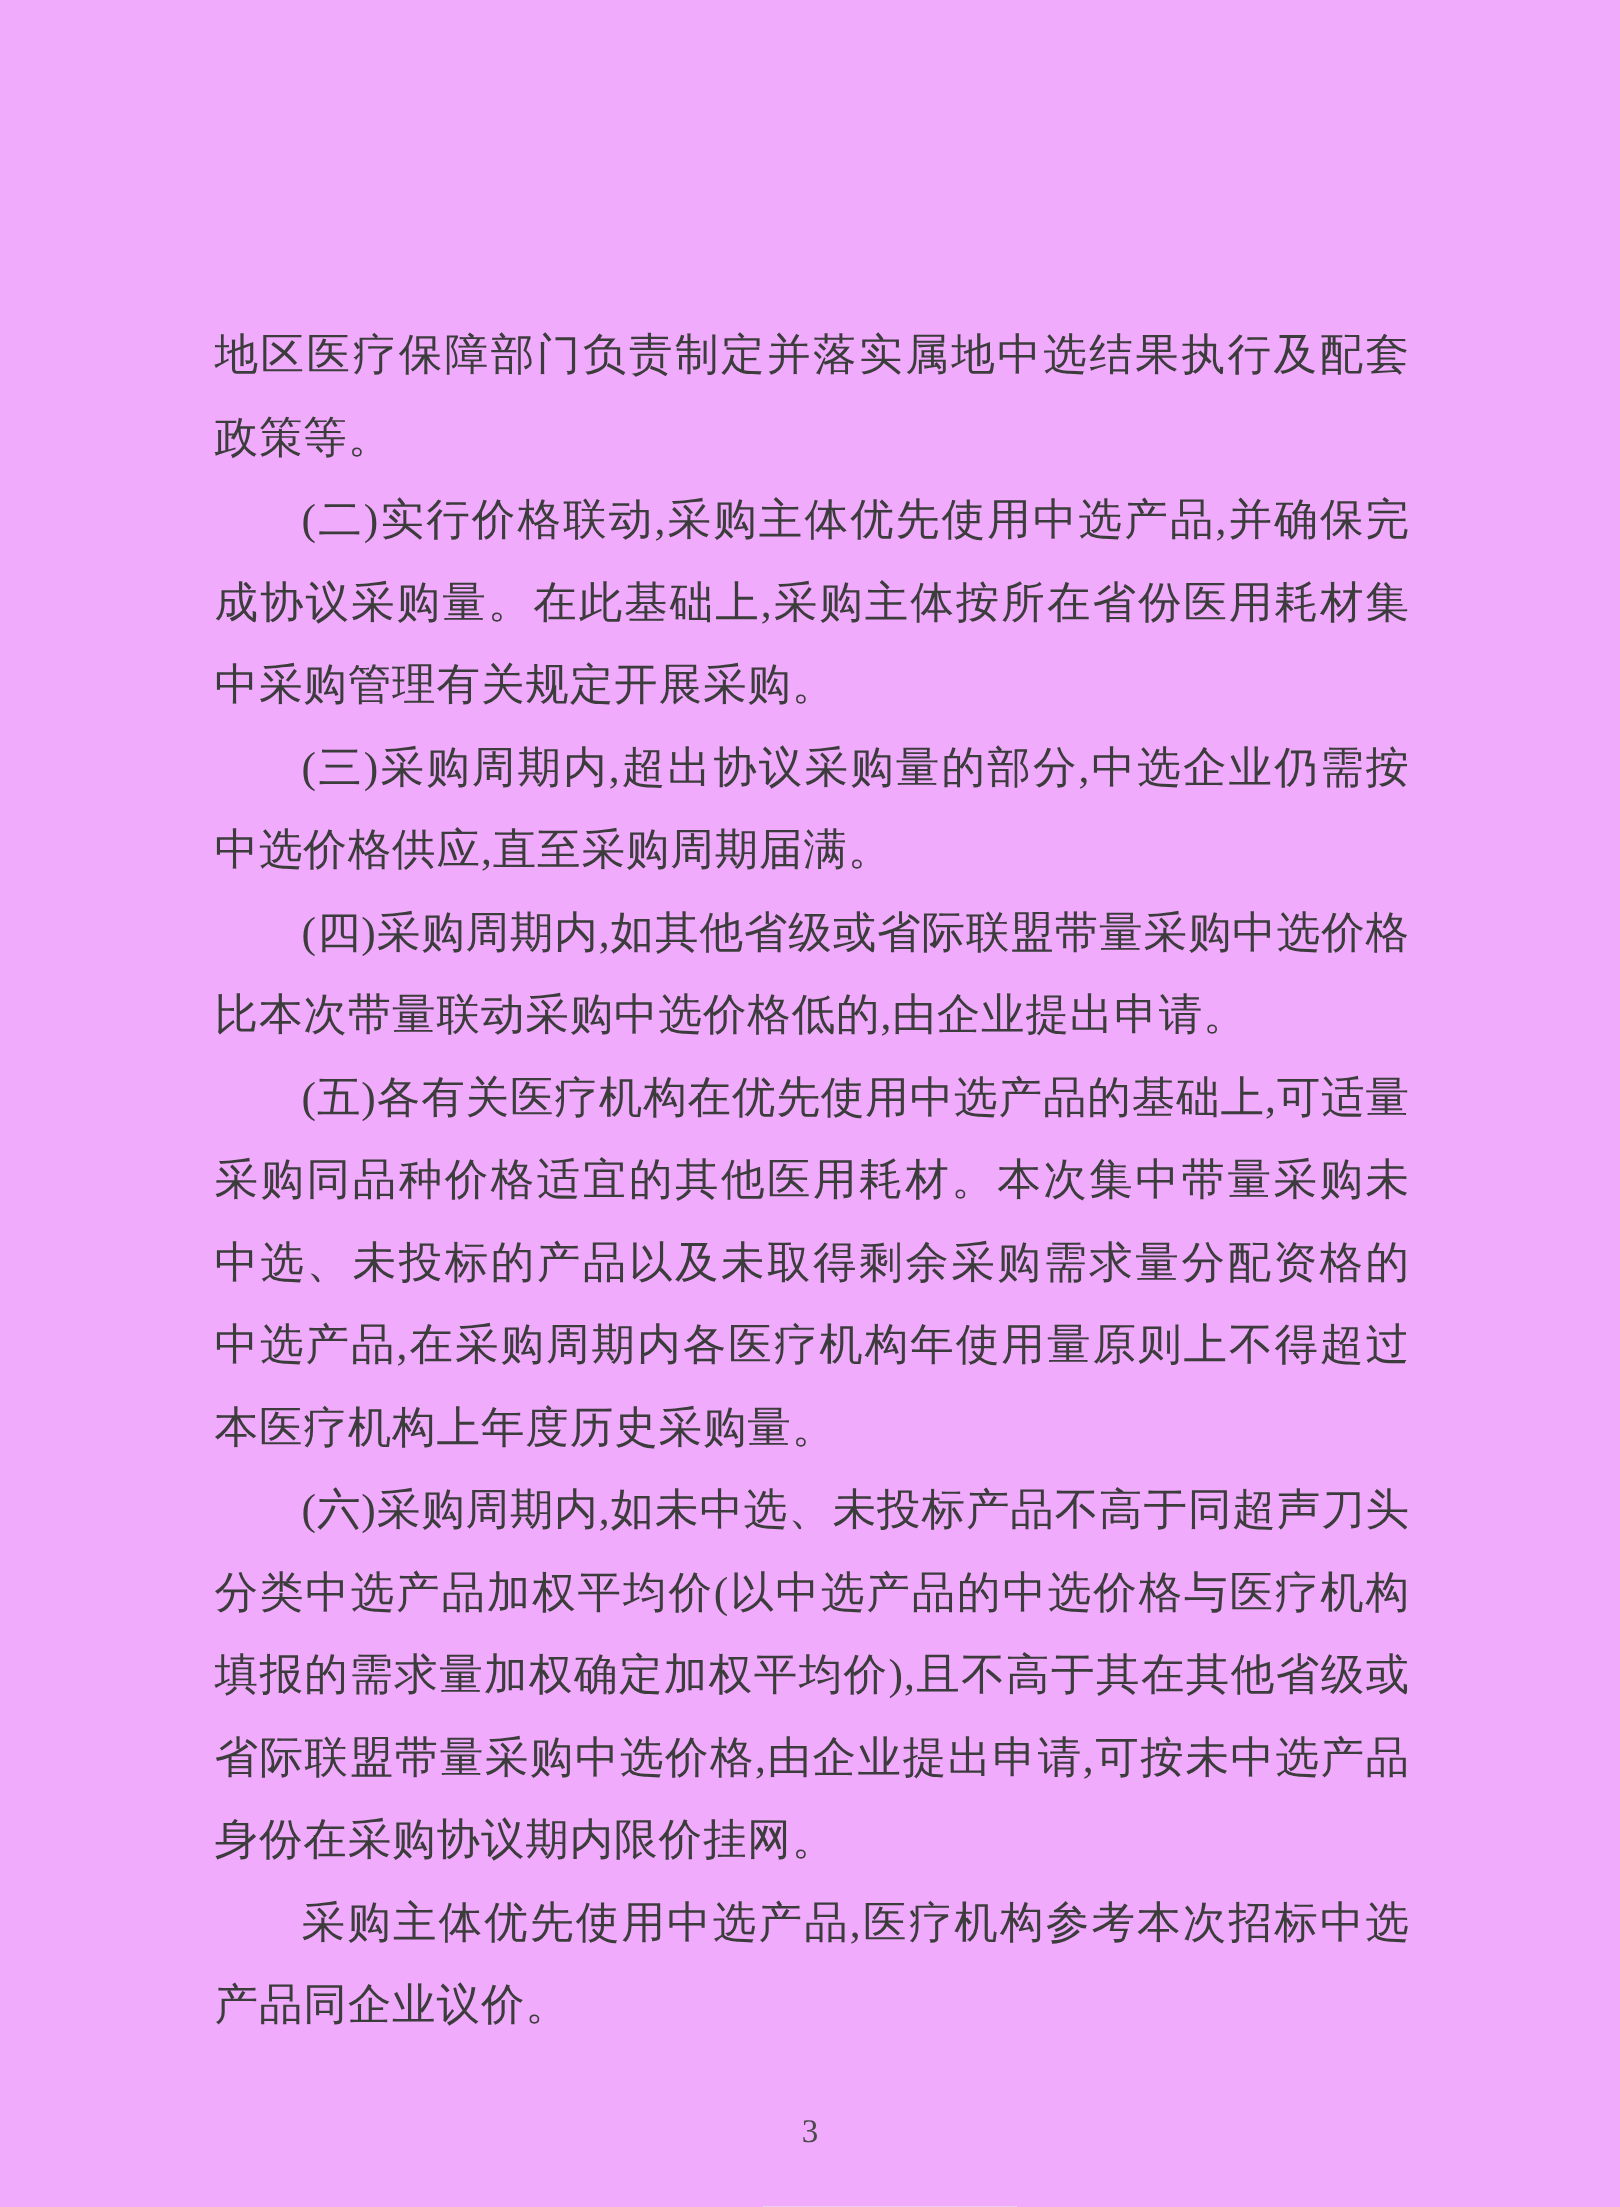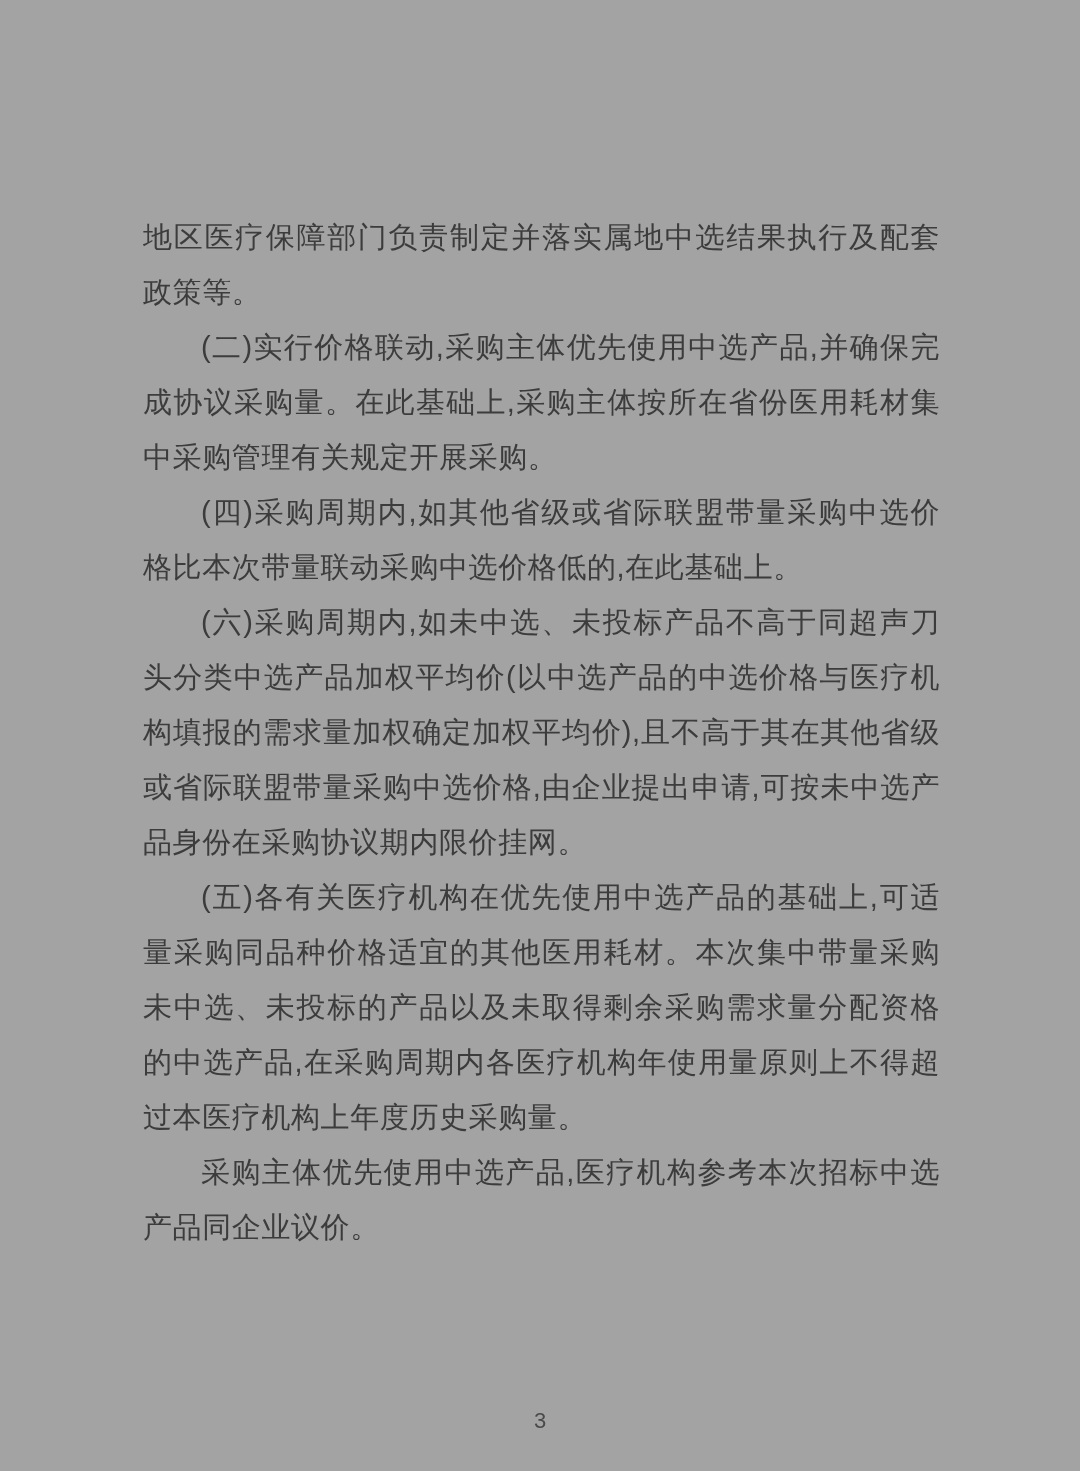--- a/index.html
+++ b/index.html
@@ -5,23 +5,23 @@
   html, body {
     margin: 0;
     padding: 0;
     background: #e9e9e9;
   }
   .page {
     position: relative;
     width: 1080px;
     height: 1471px;
     margin: 0 auto;
-    background: #a3a3a3;
+    background: #f0abfc;
     overflow: hidden;
-    font-family: Liberation Sans, sans-serif;
+    font-family: Liberation Serif, serif;
   }
   .content {
     position: absolute;
     top: 210px;
     left: 143px;
     width: 797px;
   }
   .content p {
     margin: 0;
     padding: 0;
@@ -48,21 +48,22 @@
     letter-spacing: 0;
   }
 </style>
 </head>
 <body>
 
 <div class="page">
   <div class="content">
     <p>地区医疗保障部门负责制定并落实属地中选结果执行及配套政策等。</p>
     <p class="indented">(二)实行价格联动,采购主体优先使用中选产品,并确保完成协议采购量。在此基础上,采购主体按所在省份医用耗材集中采购管理有关规定开展采购。</p>
-    <p class="indented">(四)采购周期内,如其他省级或省际联盟带量采购中选价格比本次带量联动采购中选价格低的,在此基础上。</p>
+    <p class="indented">(三)采购周期内,超出协议采购量的部分,中选企业仍需按中选价格供应,直至采购周期届满。</p>
+    <p class="indented">(四)采购周期内,如其他省级或省际联盟带量采购中选价格比本次带量联动采购中选价格低的,由企业提出申请。</p>
+    <p class="indented">(五)各有关医疗机构在优先使用中选产品的基础上,可适量采购同品种价格适宜的其他医用耗材。本次集中带量采购未中选、未投标的产品以及未取得剩余采购需求量分配资格的中选产品,在采购周期内各医疗机构年使用量原则上不得超过本医疗机构上年度历史采购量。</p>
     <p class="indented">(六)采购周期内,如未中选、未投标产品不高于同超声刀头分类中选产品加权平均价(以中选产品的中选价格与医疗机构填报的需求量加权确定加权平均价),且不高于其在其他省级或省际联盟带量采购中选价格,由企业提出申请,可按未中选产品身份在采购协议期内限价挂网。</p>
-    <p class="indented">(五)各有关医疗机构在优先使用中选产品的基础上,可适量采购同品种价格适宜的其他医用耗材。本次集中带量采购未中选、未投标的产品以及未取得剩余采购需求量分配资格的中选产品,在采购周期内各医疗机构年使用量原则上不得超过本医疗机构上年度历史采购量。</p>
     <p class="indented">采购主体优先使用中选产品,医疗机构参考本次招标中选产品同企业议价。</p>
   </div>
   <div class="footer">
     <span class="page-num">3</span>
   </div>
 </div>
 
 </body></html>

